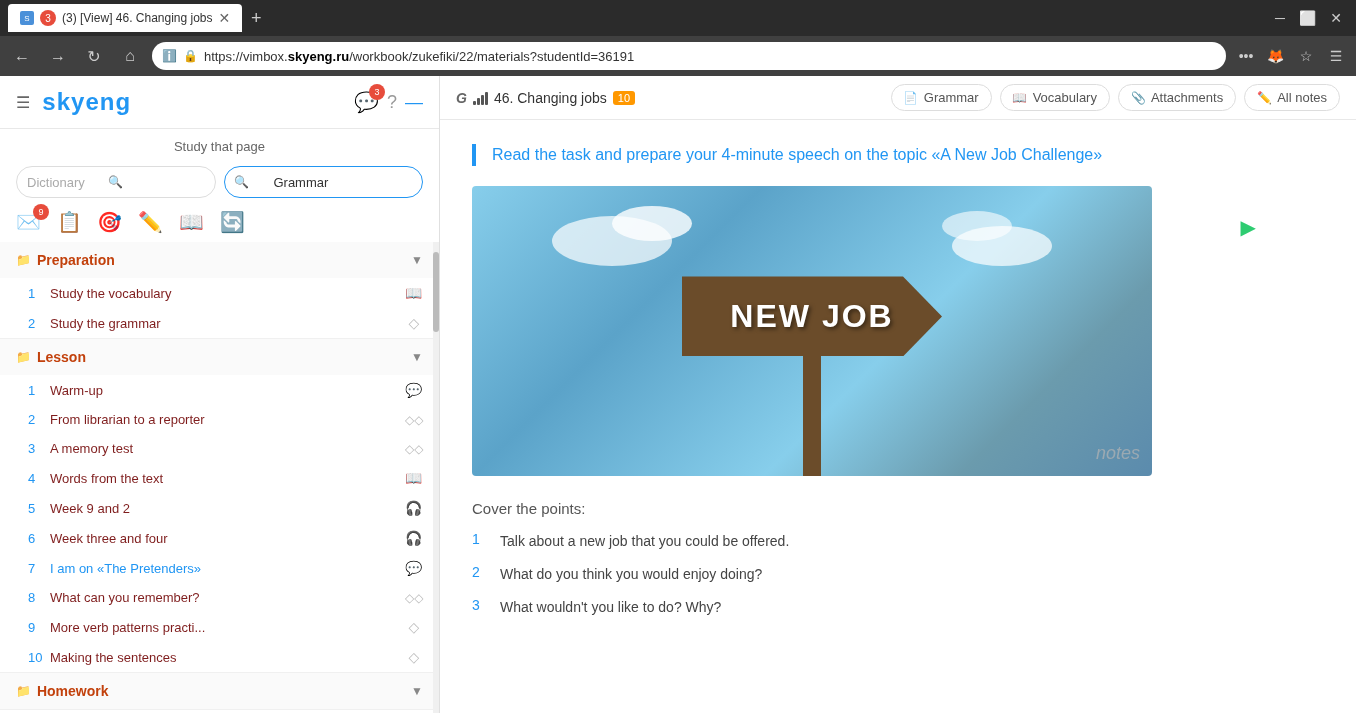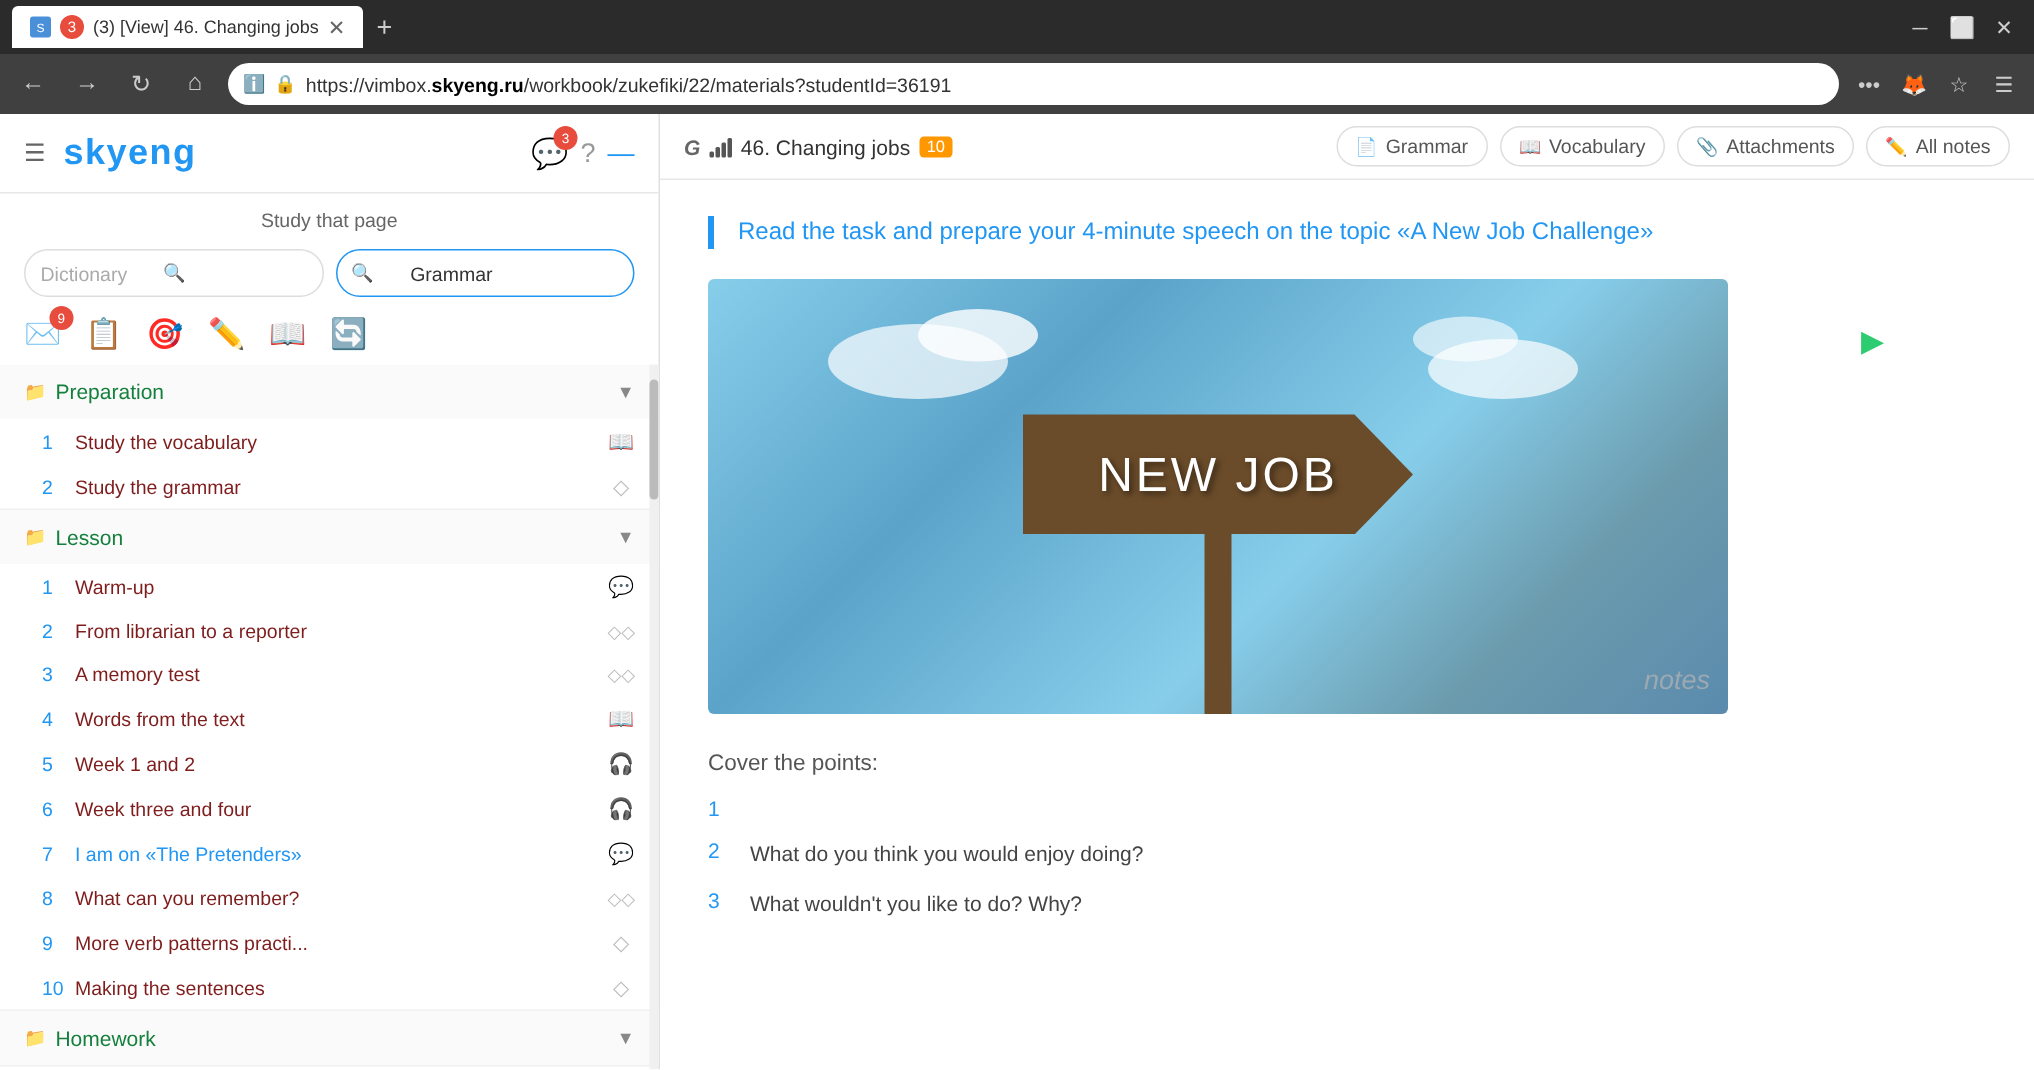--- a/index.html
+++ b/index.html
@@ -281,22 +281,22 @@
       cursor: pointer;
       background: #fafafa;
     }
     .section-folder {
       color: #888;
       font-size: 12px;
       margin-right: 6px;
     }
     .section-title {
       font-size: 14px;
-      font-weight: 400;
-      color: #15803d;
+      font-weight: 700;
+      color: #c2410c;
       flex: 1;
     }
     .section-chevron { color: #888; font-size: 12px; cursor: pointer; }
 
     .lesson-item {
       display: flex;
       align-items: center;
       padding: 7px 16px 7px 28px;
       gap: 4px;
       cursor: pointer;
@@ -431,21 +431,21 @@
       height: 80px;
       position: relative;
       display: flex;
       align-items: center;
       justify-content: center;
       clip-path: polygon(0 0, 85% 0, 100% 50%, 85% 100%, 0 100%);
     }
     .sign-arrow-text {
       color: #fff;
       font-size: 32px;
-      font-weight: 400;
+      font-weight: 700;
       letter-spacing: 2px;
       text-shadow: 2px 2px 4px rgba(0,0,0,0.5);
       font-family: 'Arial Black', Arial, sans-serif;
       text-align: center;
     }
     .sign-pole {
       width: 18px;
       height: 120px;
       background: #6B4C2A;
     }
@@ -627,21 +627,21 @@
             <span class="lesson-name">A memory test</span>
             <span class="lesson-icon" style="color:#bbb;font-size:12px;">◇◇</span>
           </div>
           <div class="lesson-item">
             <span class="lesson-num">4</span>
             <span class="lesson-name">Words from the text</span>
             <span class="lesson-icon">📖</span>
           </div>
           <div class="lesson-item">
             <span class="lesson-num">5</span>
-            <span class="lesson-name">Week 1 and 2</span>
+            <span class="lesson-name">Week 9 and 2</span>
             <span class="lesson-icon">🎧</span>
           </div>
           <div class="lesson-item">
             <span class="lesson-num">6</span>
             <span class="lesson-name">Week three and four</span>
             <span class="lesson-icon">🎧</span>
           </div>
           <div class="lesson-item">
             <span class="lesson-num">7</span>
             <span class="lesson-name highlighted">I am on «The Pretenders»</span>
@@ -725,20 +725,21 @@
           </div>
           <div class="sign-pole"></div>
         </div>
         <div class="vimbox-watermark">notes</div>
       </div>
 
       <p class="cover-points-title">Cover the points:</p>
 
       <div class="cover-point">
         <span class="cover-point-num">1</span>
+        <span class="cover-point-text">Talk about a new job that you could be offered.</span>
       </div>
       <div class="cover-point">
         <span class="cover-point-num">2</span>
         <span class="cover-point-text">What do you think you would enjoy doing?</span>
       </div>
       <div class="cover-point">
         <span class="cover-point-num">3</span>
         <span class="cover-point-text">What wouldn't you like to do? Why?</span>
       </div>
     </div>

